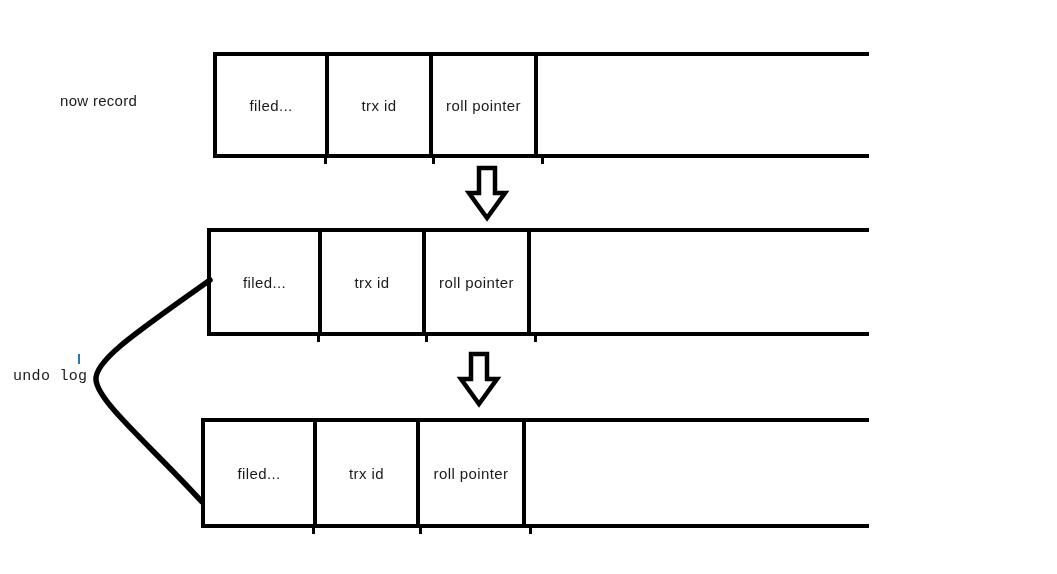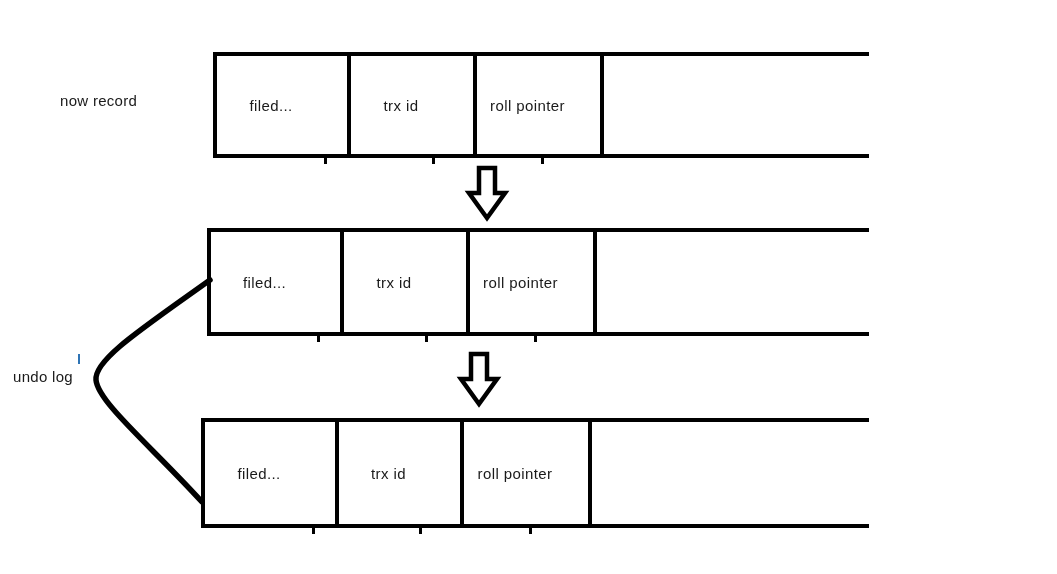--- a/index.html
+++ b/index.html
@@ -31,21 +31,20 @@
     display: flex;
     align-items: center;
     justify-content: center;
     font-size: 15px;
     color: #1a1a1a;
     letter-spacing: 0.4px;
     white-space: nowrap;
   }
   .cell + .cell {
     border-left: 4px solid #000000;
-    margin-left: 22px;
   }
   .cell.filler {
     flex: 1 1 auto;
   }
   
   .tick {
     position: absolute;
     width: 3px;
     height: 7px;
     background: #000000;
@@ -111,15 +110,15 @@
   </div>
   <div class="tick" style="left:312px; top:527px;"></div>
   <div class="tick" style="left:419px; top:527px;"></div>
   <div class="tick" style="left:529px; top:527px;"></div>
 
   <svg class="curve-svg" style="left:80px; top:260px;" width="150" height="260" viewBox="0 0 150 260">
     <path d="M 130 20 C 60 70, 14 100, 16 120 C 18 142, 70 185, 122 242" fill="none" stroke="#000000" stroke-width="5.5" stroke-linecap="round"></path>
   </svg>
 
   <div class="blue-caret" style="left:78px; top:354px;"></div>
-  <div class="side-label" style="left:13px; top:368px;">undo log</div>
+  <div class="side-label" style="left:13px; top:368px;font-family:Liberation Mono, monospace;">undo log</div>
 
 </div>
 
 </body></html>

